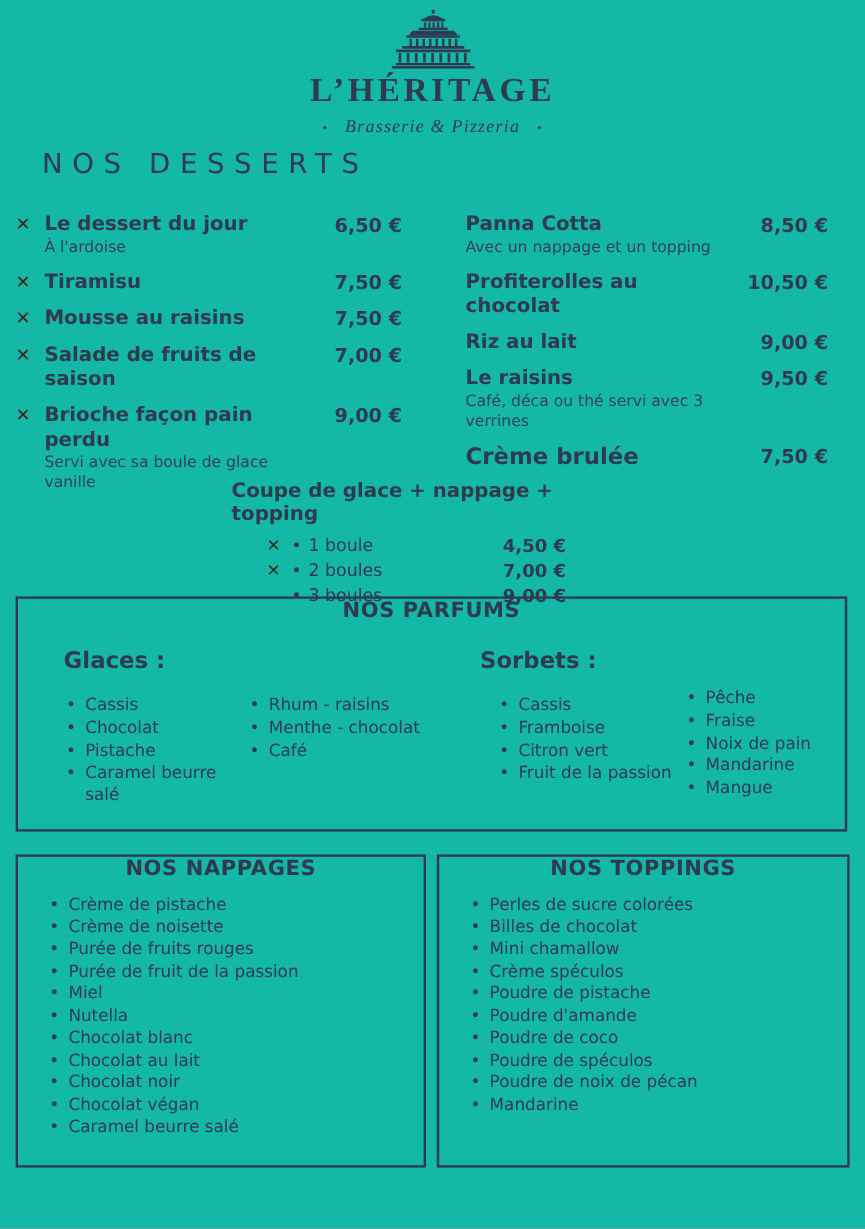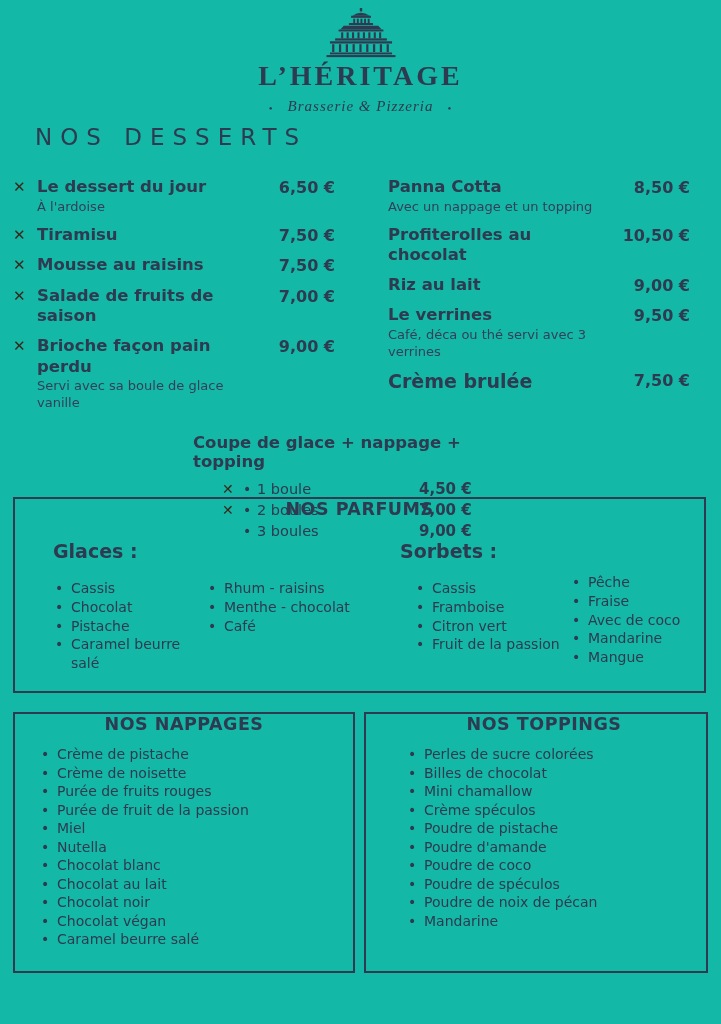--- a/index.html
+++ b/index.html
@@ -34,39 +34,39 @@
     width:24px; flex:0 0 24px; font-size:15px; font-weight:700;
     color:#38281B; line-height:1.4; letter-spacing:0;
   }
   .nm { flex:1; min-width:0; padding-right:6px; }
   .name { font-size:16.5px; font-weight:700; line-height:1.25; }
   .name.lg { font-size:19px; }
   .desc { font-size:13px; line-height:1.3; margin-top:1px; color:#33405A; }
   .desc:empty { display:none; }
   .price { flex:0 0 78px; text-align:right; font-size:16px; font-weight:700; line-height:1.35; white-space:nowrap; }
   
-  .coupe { position:absolute; left:180px; top:399px; width:345px;margin-top:34px; }
+  .coupe { position:absolute; left:180px; top:399px; width:345px; }
   .coupe-title { font-size:16.5px; font-weight:700; margin-left:13px; }
   .coupe-rows { margin-top:7px; }
   .coupe-row { display:flex; align-items:center; padding-left:42px; height:21px; font-size:14.5px; }
   .coupe-row .cmark { width:21px; font-weight:700; color:#38281B; font-size:14px; }
   .coupe-row .cbul { width:14px; font-size:14px; }
   .coupe-row .clabel { width:162px; }
   .coupe-row .cprice { font-weight:700; font-size:15px; }
   
   .box { position:absolute; border:2.5px solid #2E3A50; }
   .box-parfums { left:13px; top:497px; width:693px; height:196px; }
   .box-title { text-align:center; font-size:17.5px; font-weight:700; letter-spacing:0.5px; }
   .sub-head { position:absolute; font-size:19px; font-weight:700; }
   .flav-list { position:absolute; list-style:none; }
   .li { display:flex; font-size:14px; line-height:18.8px; }
   .li .bul { flex:0 0 16px; }
   .li .txt { flex:1; }
   .box-nappages { left:13px; top:712px; width:342px; height:261px; }
-  .box-toppings { left:364px; top:712px; width:344px; height:261px;padding-left:16px; }
+  .box-toppings { left:364px; top:712px; width:344px; height:261px; }
   .box-list { list-style:none; margin-top:11px; padding-left:26px; padding-right:8px; }
   .box-list .li { line-height:18.5px; }
 </style>
 </head>
 <body>
 
 <div class="page">
 
   <div class="header">
     <svg class="logo-svg" width="104" height="50" viewBox="0 0 120 58" aria-hidden="true">
@@ -166,21 +166,21 @@
       <span class="price">10,50 €</span>
     </div>
     <div class="item">
       <div class="nm">
           <div class="name">Riz au lait</div>
       </div>
       <span class="price">9,00 €</span>
     </div>
     <div class="item">
       <div class="nm">
-          <div class="name">Le verrines</div>
+          <div class="name">Le raisins</div>
       <div class="desc">Café, déca ou thé servi avec 3 verrines</div>
         </div>
       <span class="price">9,50 €</span>
     </div>
     <div class="item">
       <div class="nm">
           <div class="name lg">Crème brulée</div>
       </div>
       <span class="price">7,50 €</span>
     </div>
@@ -268,21 +268,21 @@
       <li class="li">
           <span class="bul">•</span>
           <span class="txt">Pêche</span>
         </li>
       <li class="li">
           <span class="bul">•</span>
           <span class="txt">Fraise</span>
         </li>
       <li class="li">
           <span class="bul">•</span>
-          <span class="txt">Avec de coco</span>
+          <span class="txt">Noix de pain</span>
         </li>
       <li class="li">
           <span class="bul">•</span>
           <span class="txt">Mandarine</span>
         </li>
       <li class="li">
           <span class="bul">•</span>
           <span class="txt">Mangue</span>
         </li>
     </ul>

